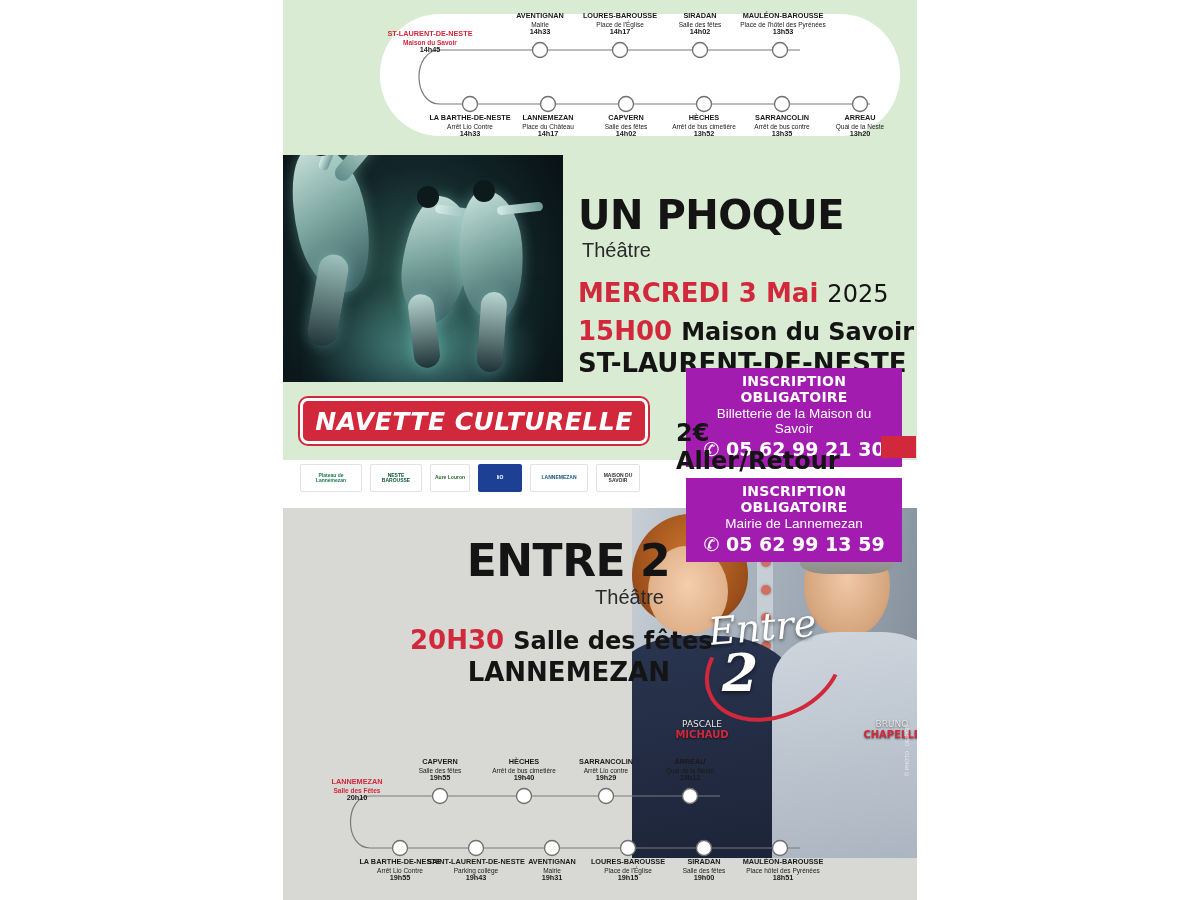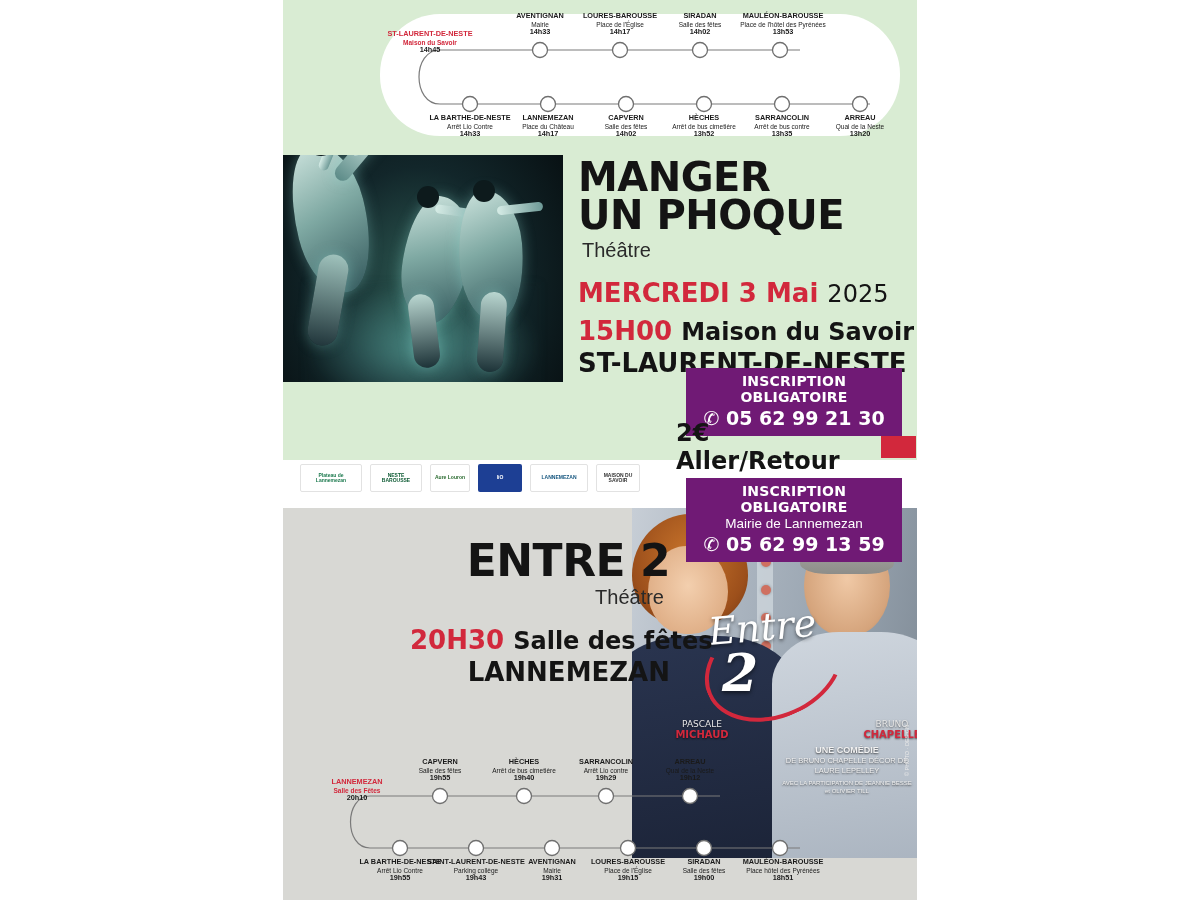--- a/index.html
+++ b/index.html
@@ -221,21 +221,21 @@
   .logo-1 { width: 62px; background: #ffffff; border: 1px solid #e2e2e2; color: #1d7a4f; }
   .logo-2 { width: 52px; background: #ffffff; border: 1px solid #e2e2e2; color: #0d5a33; }
   .logo-3 { width: 40px; background: #ffffff; border: 1px solid #e2e2e2; color: #2a6b2f; }
   .logo-4 { width: 44px; background: #1d3f94; color: #ffffff; }
   .logo-5 { width: 58px; background: #ffffff; border: 1px solid #e2e2e2; color: #14557e; }
   .logo-6 { width: 44px; background: #ffffff; border: 1px solid #e2e2e2; color: #333; }
 
   
   .info-box {
     position: absolute;
-    background: #701a75;
+    background: #a21caf;
     color: #ffffff;
     padding: 5px 12px 7px 12px;
     box-sizing: border-box;
     z-index: 10;
   }
   .info-box .line1 {
     font-family: "DejaVu Sans", sans-serif;
     font-weight: 700;
     font-size: 14px;
     letter-spacing: 0.2px;
@@ -544,57 +544,61 @@
     </div>
     <div class="stop-label" style="left:432px; top:100px;">
       <span class="name">ARREAU</span>
       <span class="place">Quai de la Neste</span>
       <span class="time">13h20</span>
     </div>
   </div>
 
   <div class="top-text">
     <h1 class="title-main">
-      <span>MANGER</span><br>
+      <br>
       <span>UN PHOQUE</span>
     </h1>
     <div class="subtitle-genre">Théâtre</div>
     <p class="date-line">
       <span>MERCREDI 3 Mai</span>
       <span class="year">2025</span>
     </p>
     <p class="time-line">
       <span>15H00</span>
       <span class="place">Maison du Savoir</span>
     </p>
     <p class="city-line">ST-LAURENT-DE-NESTE</p>
   </div>
 
   <div class="info-box info-top">
     <div class="line1">INSCRIPTION OBLIGATOIRE</div>
+    <div class="line2">Billetterie de la Maison du Savoir</div>
     <div class="phone">
       <span>✆</span>
       <span>05 62 99 21 30</span>
     </div>
   </div>
 
   <div class="price">
     <span class="txt">2€ Aller/Retour</span>
     <span class="chip"></span>
   </div>
 
   <div class="info-box info-bottom">
     <div class="line1">INSCRIPTION OBLIGATOIRE</div>
     <div class="line2">Mairie de Lannemezan</div>
     <div class="phone">
       <span>✆</span>
       <span>05 62 99 13 59</span>
     </div>
   </div>
 
+  <div class="navette">
+    <span>NAVETTE CULTURELLE</span>
+  </div>
 
   <div class="logos">
     <div class="logo logo-1">Plateau de Lannemezan</div>
     <div class="logo logo-2">NESTE BAROUSSE</div>
     <div class="logo logo-3">Aure Louron</div>
     <div class="logo logo-4">liO</div>
     <div class="logo logo-5">LANNEMEZAN</div>
     <div class="logo logo-6">MAISON DU SAVOIR</div>
   </div>
 
@@ -624,27 +628,20 @@
 
     <div class="name-tag nt-1">
       <span class="first">PASCALE</span>
       <span class="last">MICHAUD</span>
     </div>
     <div class="name-tag nt-2">
       <span class="first">BRUNO</span>
       <span class="last">CHAPELLE</span>
     </div>
 
-    <div class="credits">
-      <span class="big">UNE COMÉDIE</span>
-      <span>DE BRUNO CHAPELLE</span>
-      <span>DÉCOR DE</span>
-      <span>LAURE LEPELLEY</span>
-      <span class="tiny">AVEC LA PARTICIPATION DE JEANNIE BESSE et OLIVIER TILL</span>
-    </div>
     <div class="side-credit">© PHOTO · DESIGN</div>
   </div>
 
   <div class="bottom-text">
     <h1 class="title-main" style="text-align:right;">ENTRE 2</h1>
     <div class="subtitle-genre">Théâtre</div>
     <p class="time-line">
       <span>20H30</span>
       <span class="place">Salle des fêtes</span>
     </p>

